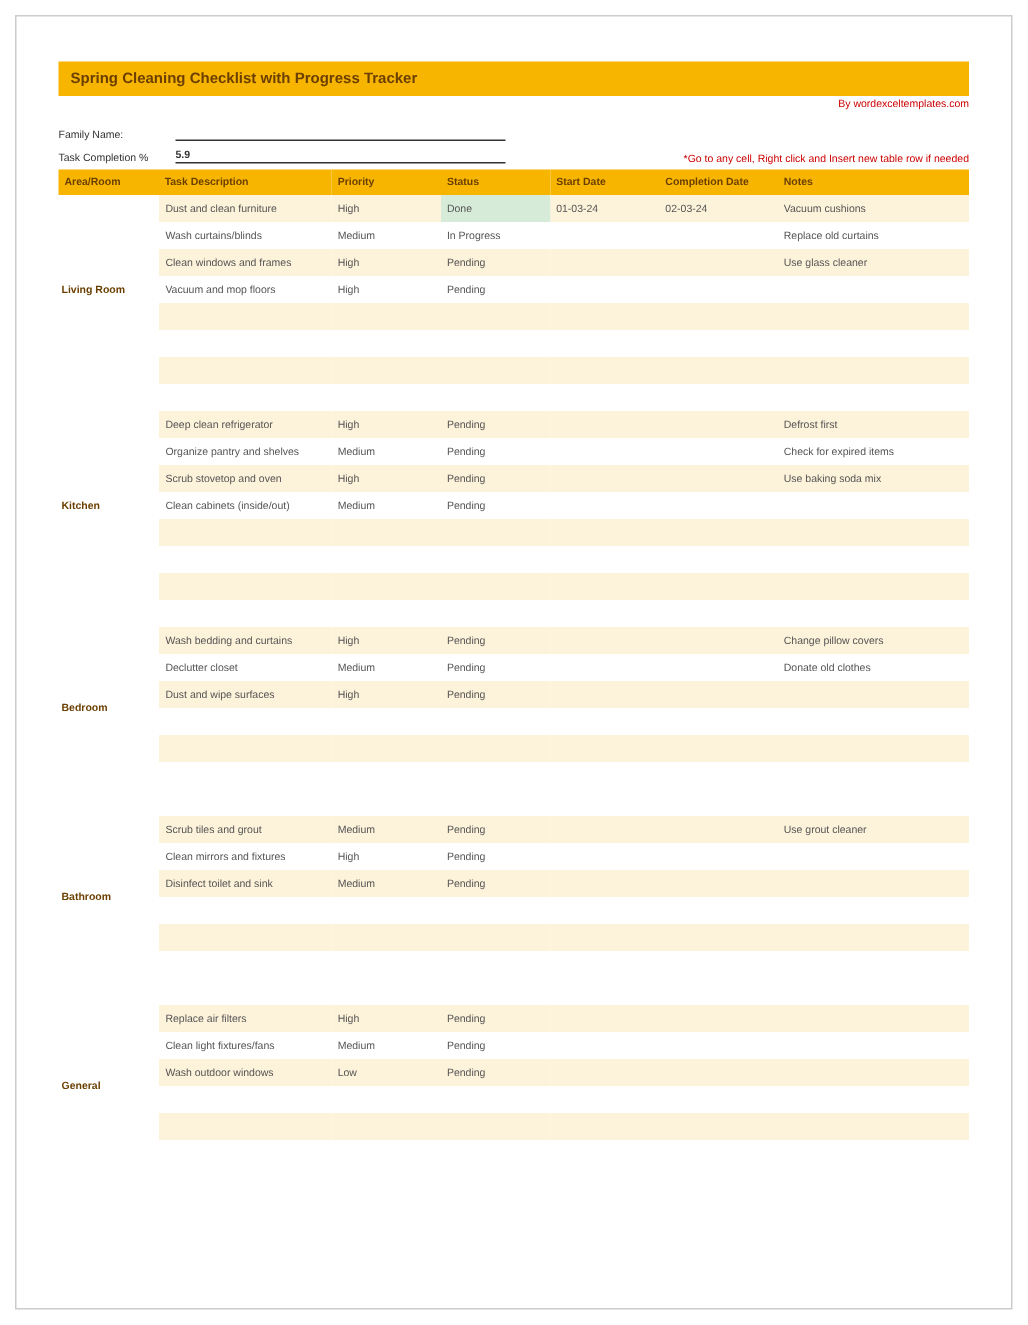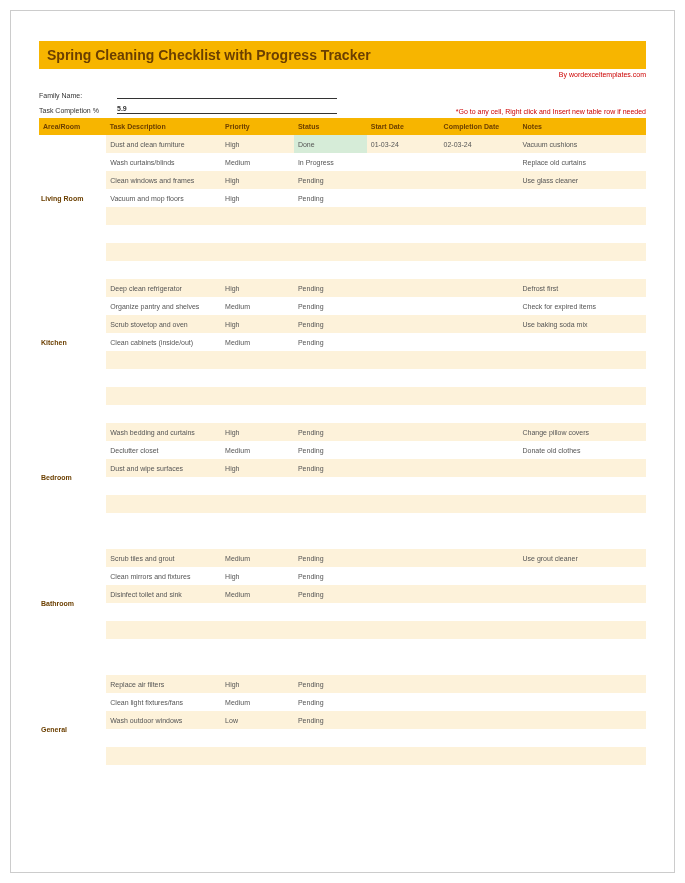--- a/index.html
+++ b/index.html
@@ -15,21 +15,21 @@
     width: 100%;
     height: 100%;
     padding: 30px 28px 20px 28px;
     overflow: hidden;
   }
   .title-bar {
     background: #f7b500;
     padding: 6px 8px;
   }
   .title-bar h1 {
-    font-size: 14px;
+    font-size: 10px;
     font-weight: bold;
     color: #6b3f00;
   }
   .credit {
     text-align: right;
     font-size: 7px;
     color: #c00;
     margin-top: 2px;
   }
   .meta {

